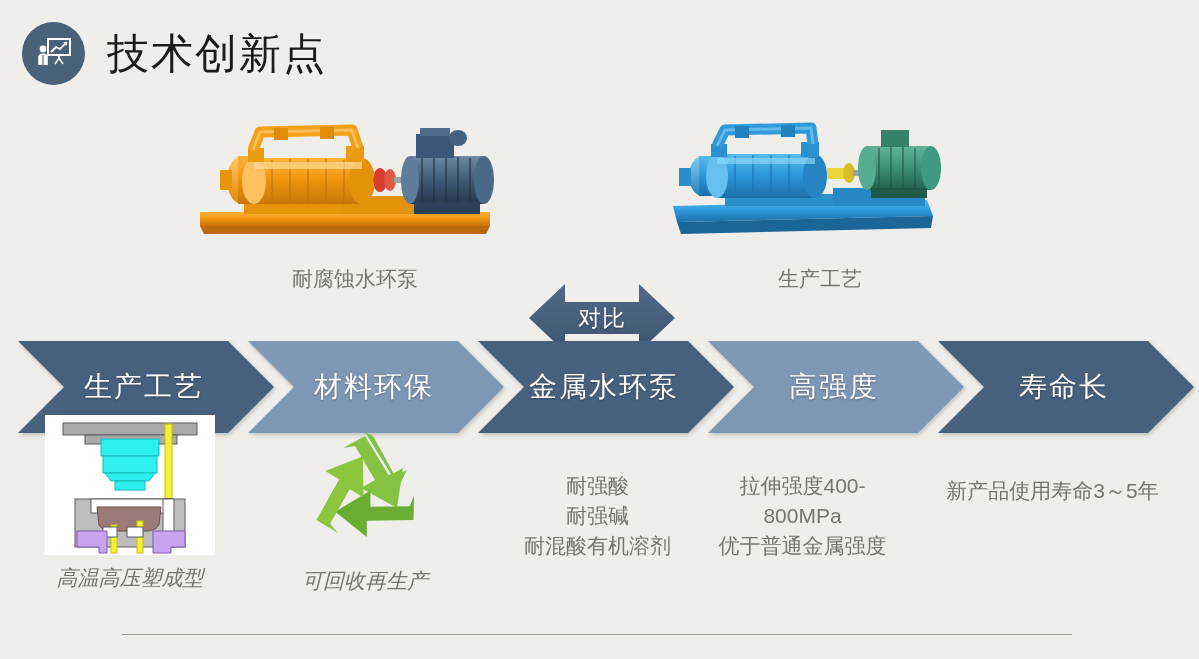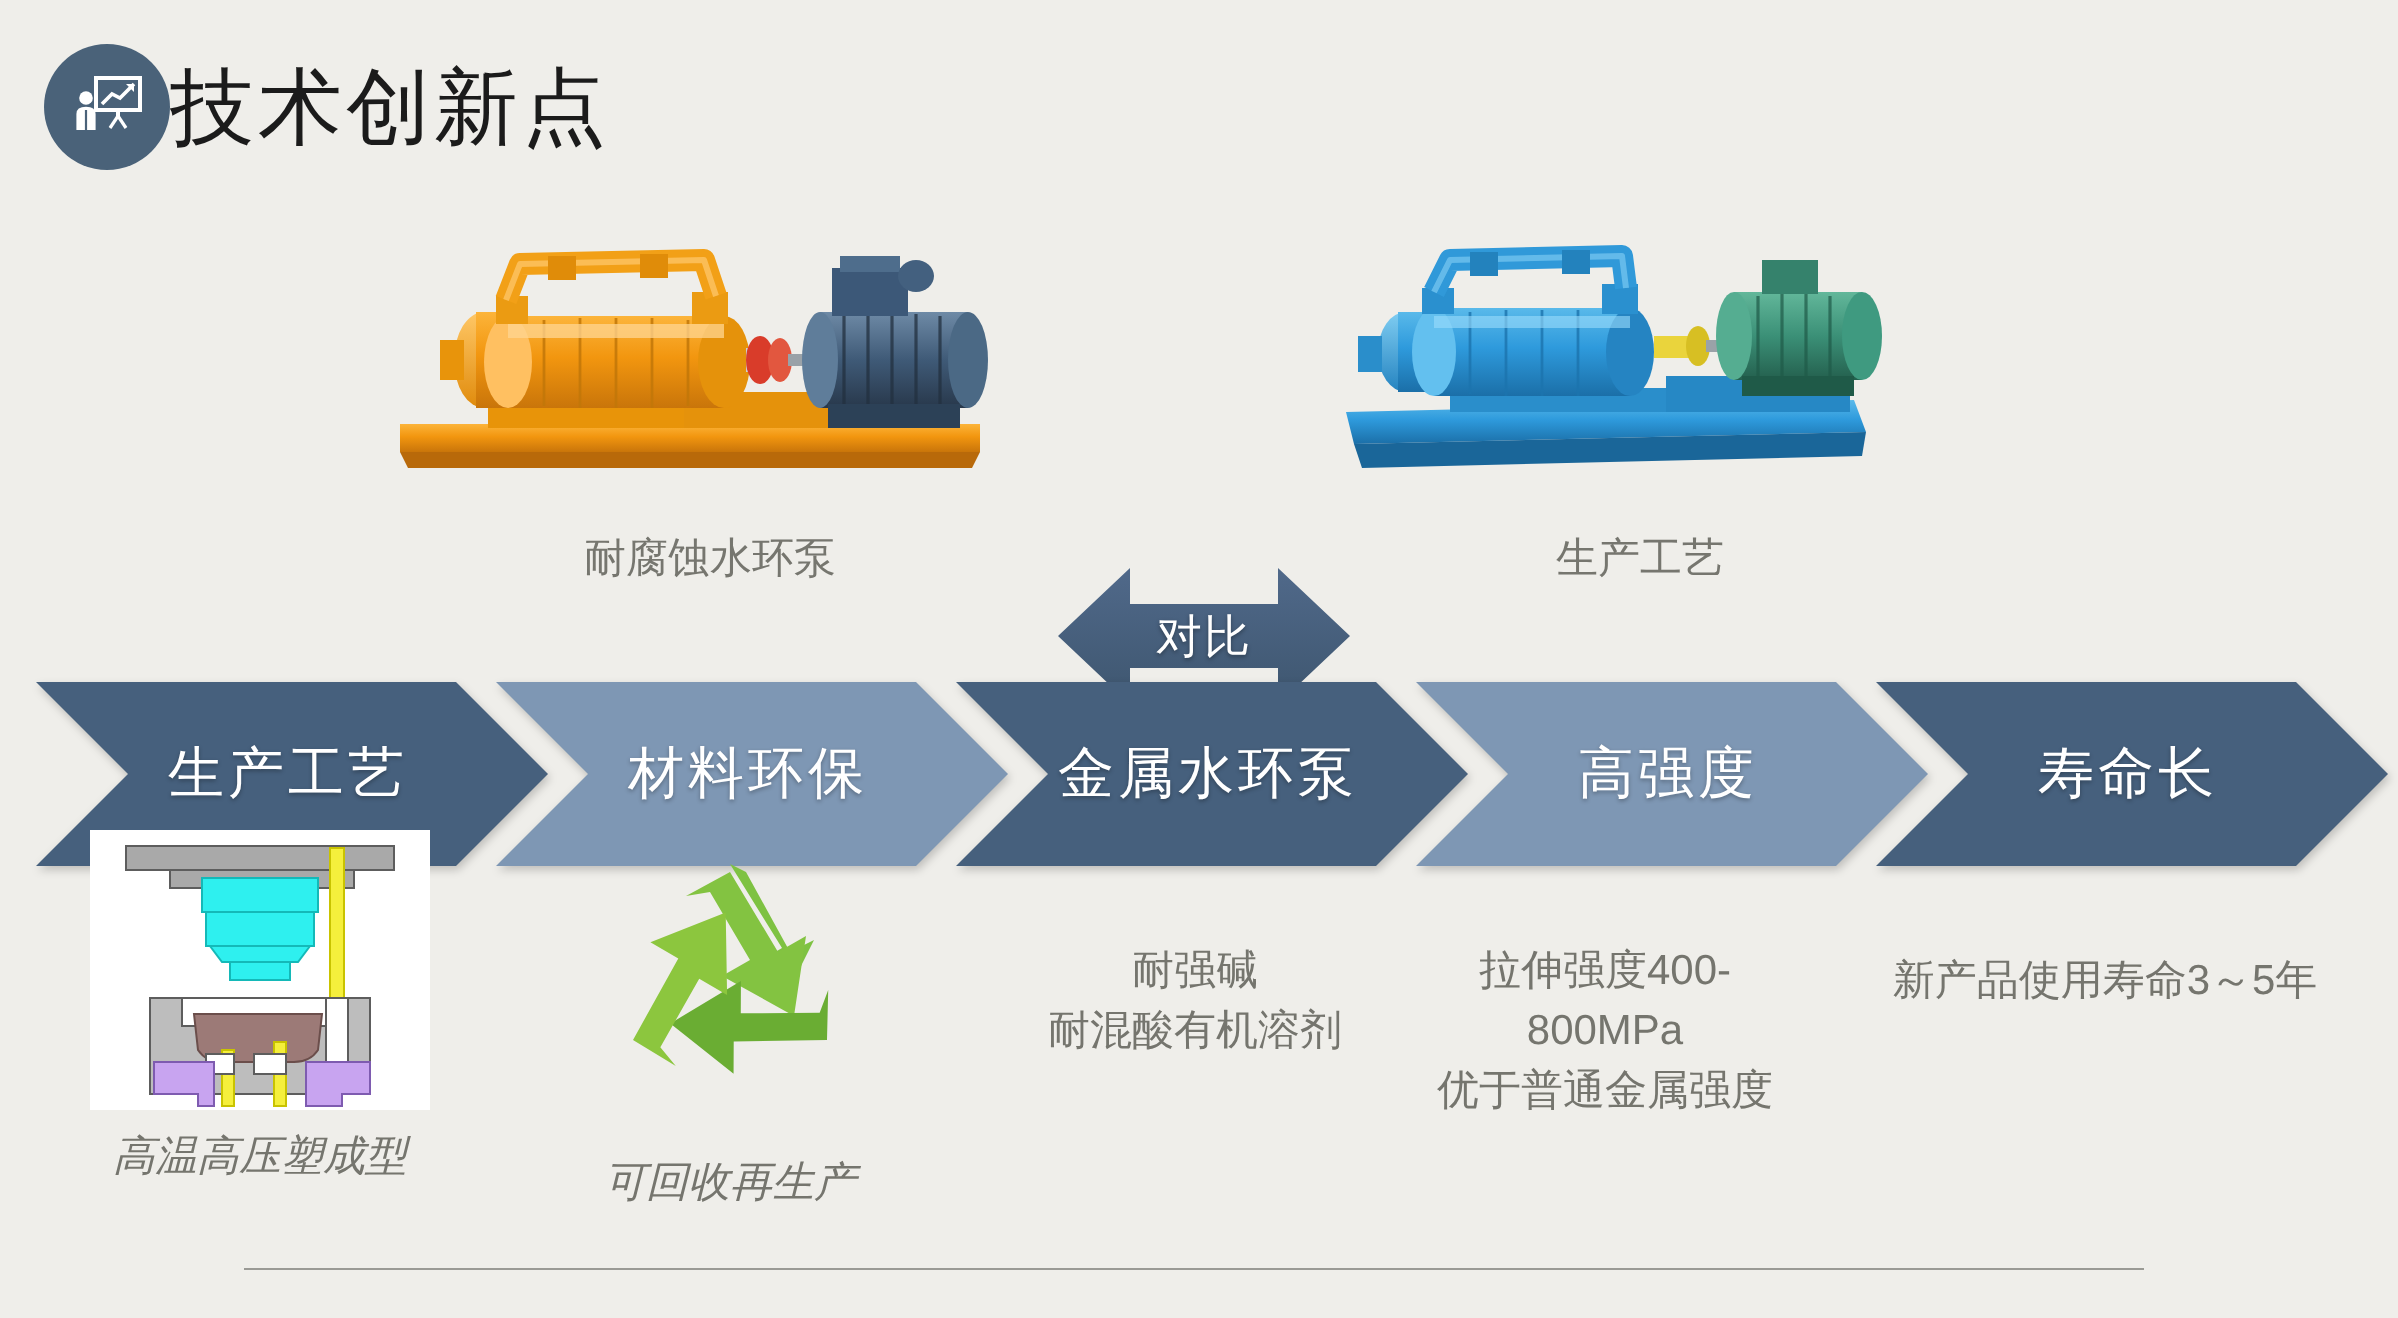--- a/index.html
+++ b/index.html
@@ -20,20 +20,21 @@
     background: #efeeea;
   }
 
   
   .header {
     position: absolute;
     left: 22px;
     top: 22px;
     display: flex;
     align-items: center;
+    gap: 22px;
   }
   .header-icon {
     width: 63px;
     height: 63px;
     border-radius: 50%;
     background: #4a6279;
     display: flex;
     align-items: center;
     justify-content: center;
     flex: none;
@@ -174,21 +175,21 @@
     overflow: hidden;
   }
   .f1 .feature-caption { margin-top: 9px; }
 
   .f2 { left: 265px; width: 200px; }
   .f2 .recycle-box {
     width: 140px;
     height: 130px;
     margin: 11px auto 0;
   }
-  .f2 .feature-caption { margin-top: 21px; }
+  .f2 .feature-caption { margin-top: 11px; }
 
   .f3 { left: 480px; width: 235px; padding-top: 56px; }
   .f4 { left: 700px; width: 205px; padding-top: 56px; }
   .f5 { left: 910px; width: 285px; padding-top: 61px; }
 
   
   .footer-rule {
     position: absolute;
     left: 122px;
     top: 634px;
@@ -479,20 +480,21 @@
               </g>
             </g>
           </g>
         </svg>
       </div>
       <div class="feature-caption">可回收再生产</div>
     </div>
 
     <div class="feature f3">
       <div class="feature-text">
+        <div>耐强酸</div>
         <div>耐强碱</div>
         <div>耐混酸有机溶剂</div>
       </div>
     </div>
 
     <div class="feature f4">
       <div class="feature-text">
         <div>拉伸强度400-</div>
         <div>800MPa</div>
         <div>优于普通金属强度</div>

